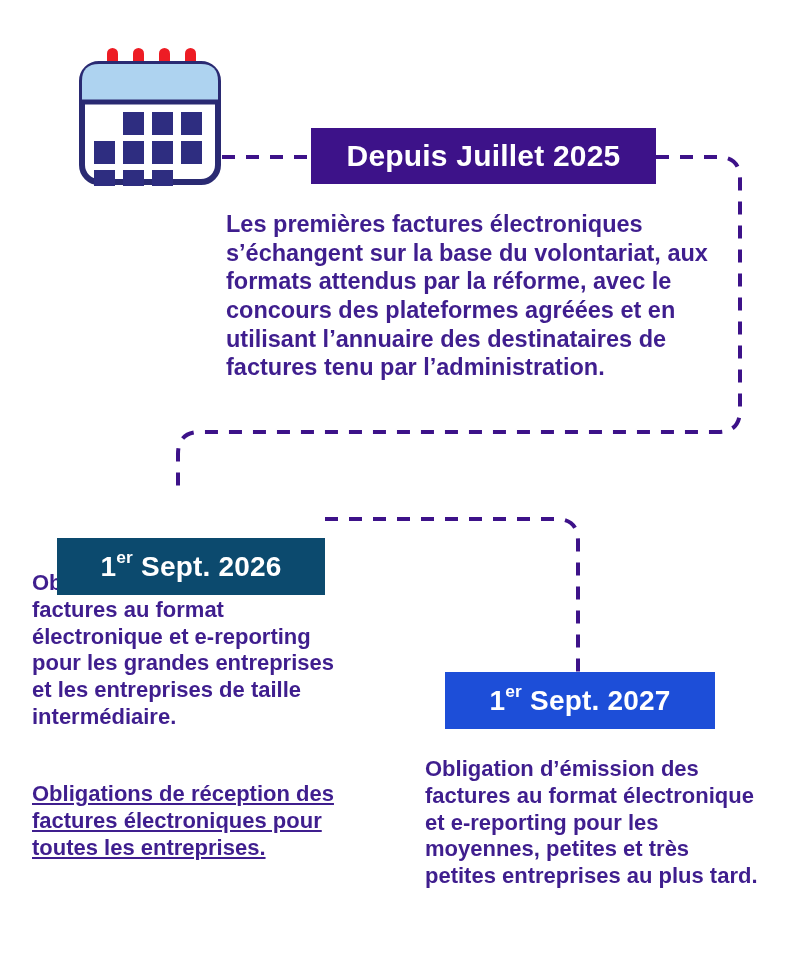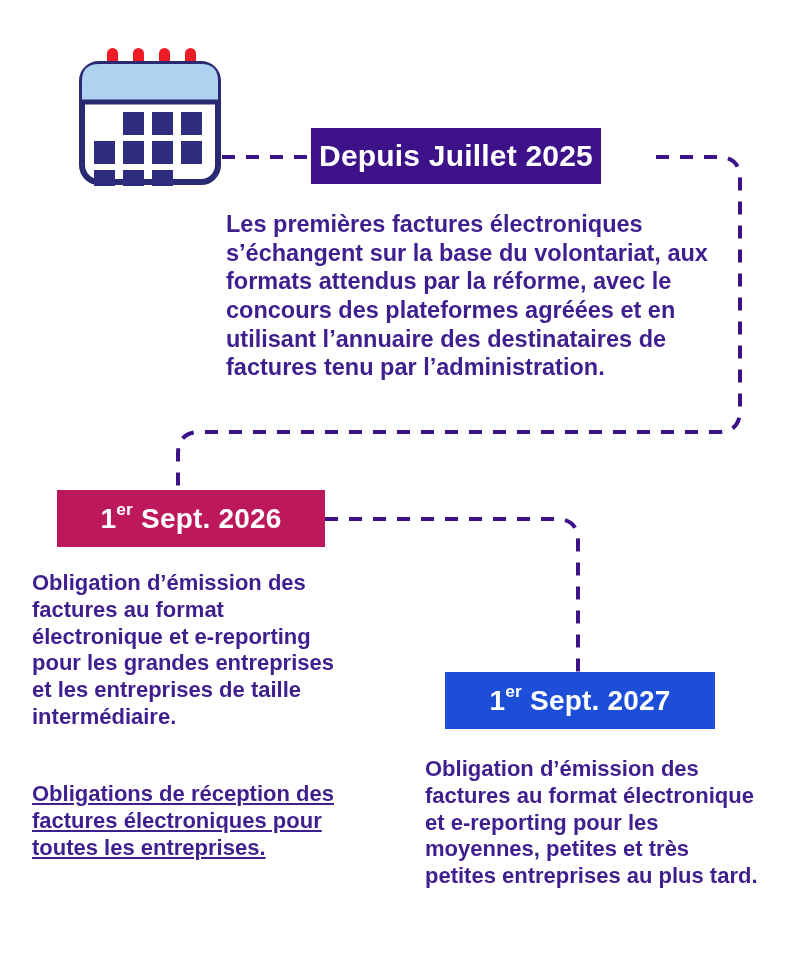--- a/index.html
+++ b/index.html
@@ -54,21 +54,21 @@
     display: flex;
     align-items: center;
     justify-content: center;
     letter-spacing: 0.2px;
     box-sizing: border-box;
     z-index: 3;
   }
   .chip-1 {
     left: 311px;
     top: 128px;
-    width: 290px;
+    width: 345px;
     height: 56px;
     font-size: 30px;
   }
   .chip-2 {
     left: 57px;
     top: 490px;
     width: 268px;
     height: 57px;
     font-size: 28px;
   }
@@ -166,21 +166,21 @@
         <rect x="74" y="124" width="21" height="23"></rect>
       </g>
     </svg>
   </div>
 
   <div class="date-chip chip-1" style="background: rgb(61, 18, 137); color: rgb(255, 255, 255);">
     <span>Depuis Juillet 2025</span>
   </div>
   <div class="body-text text-1" style="color: rgb(63, 30, 142);">Les premières factures électroniques s’échangent sur la base du volontariat, aux formats attendus par la réforme, avec le concours des plateformes agréées et en utilisant l’annuaire des destinataires de factures tenu par l’administration.</div>
 
-  <div class="date-chip chip-2" style="background: #be185d; color: rgb(255, 255, 255);">
+  <div class="date-chip chip-2" style="background: #0c4a6e; color: rgb(255, 255, 255); margin-top: 48px;">
     <span><span>1</span><span class="ordinal-sup">er</span><span> Sept. 2026</span></span>
   </div>
   <div class="body-text text-2a" style="color: rgb(63, 30, 142);">Obligation d’émission des factures au format électronique et e-reporting pour les grandes entreprises et les entreprises de taille intermédiaire.</div>
   <div class="body-text text-2b" style="color: rgb(63, 30, 142);">Obligations de réception des factures électroniques pour toutes les entreprises.</div>
 
   <div class="date-chip chip-3" style="background: #1d4ed8; color: rgb(255, 255, 255);">
     <span><span>1</span><span class="ordinal-sup">er</span><span> Sept. 2027</span></span>
   </div>
   <div class="body-text text-3" style="color: rgb(63, 30, 142);">Obligation d’émission des factures au format électronique et e-reporting pour les moyennes, petites et très petites entreprises au plus tard.</div>
 

